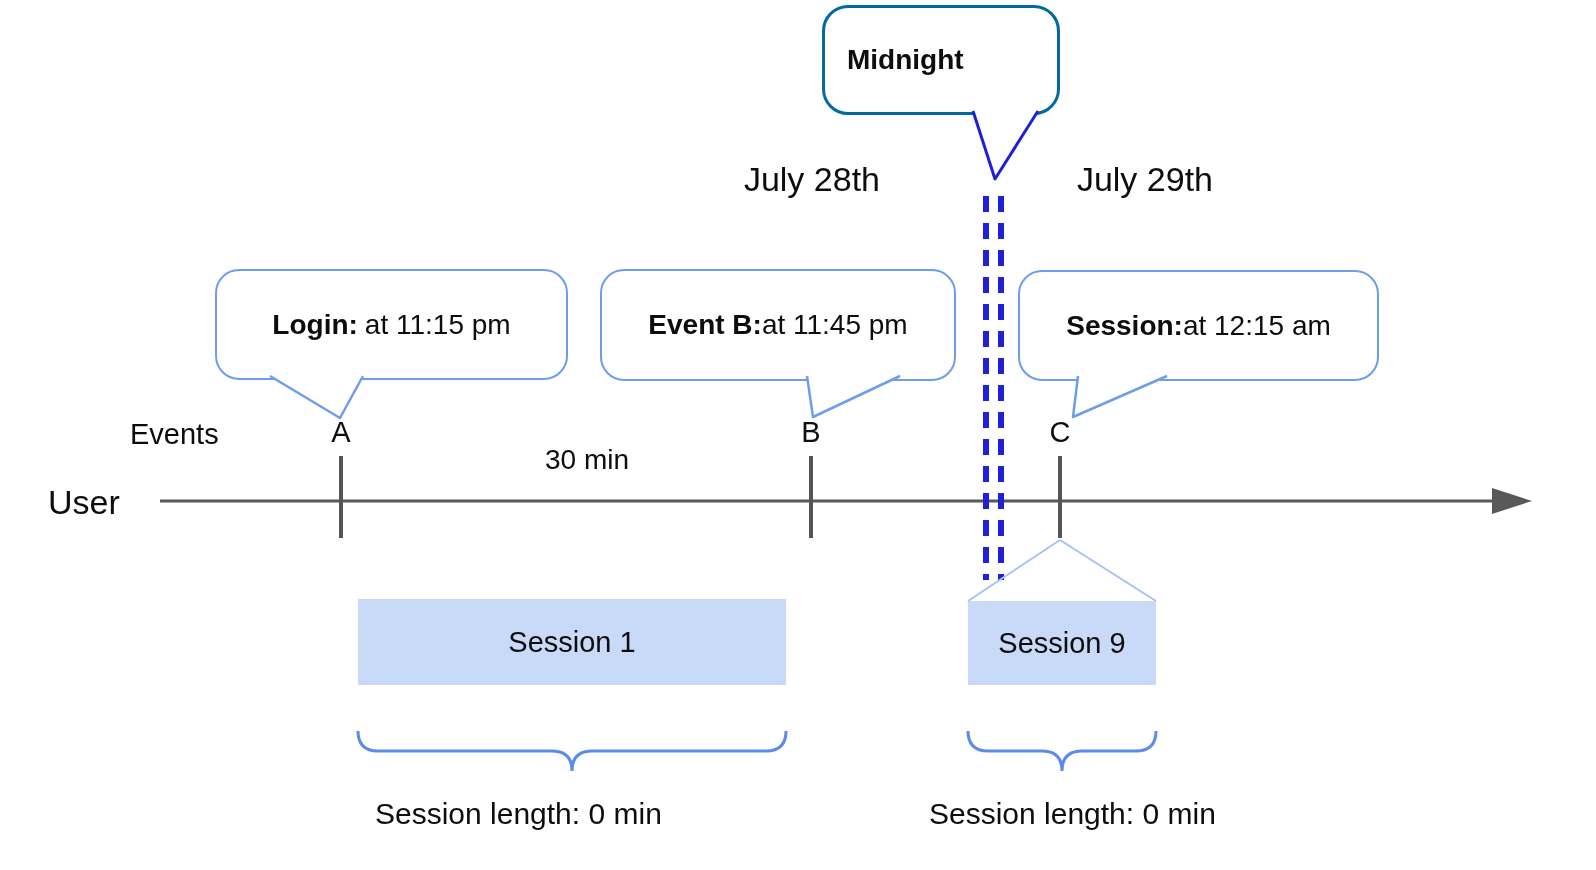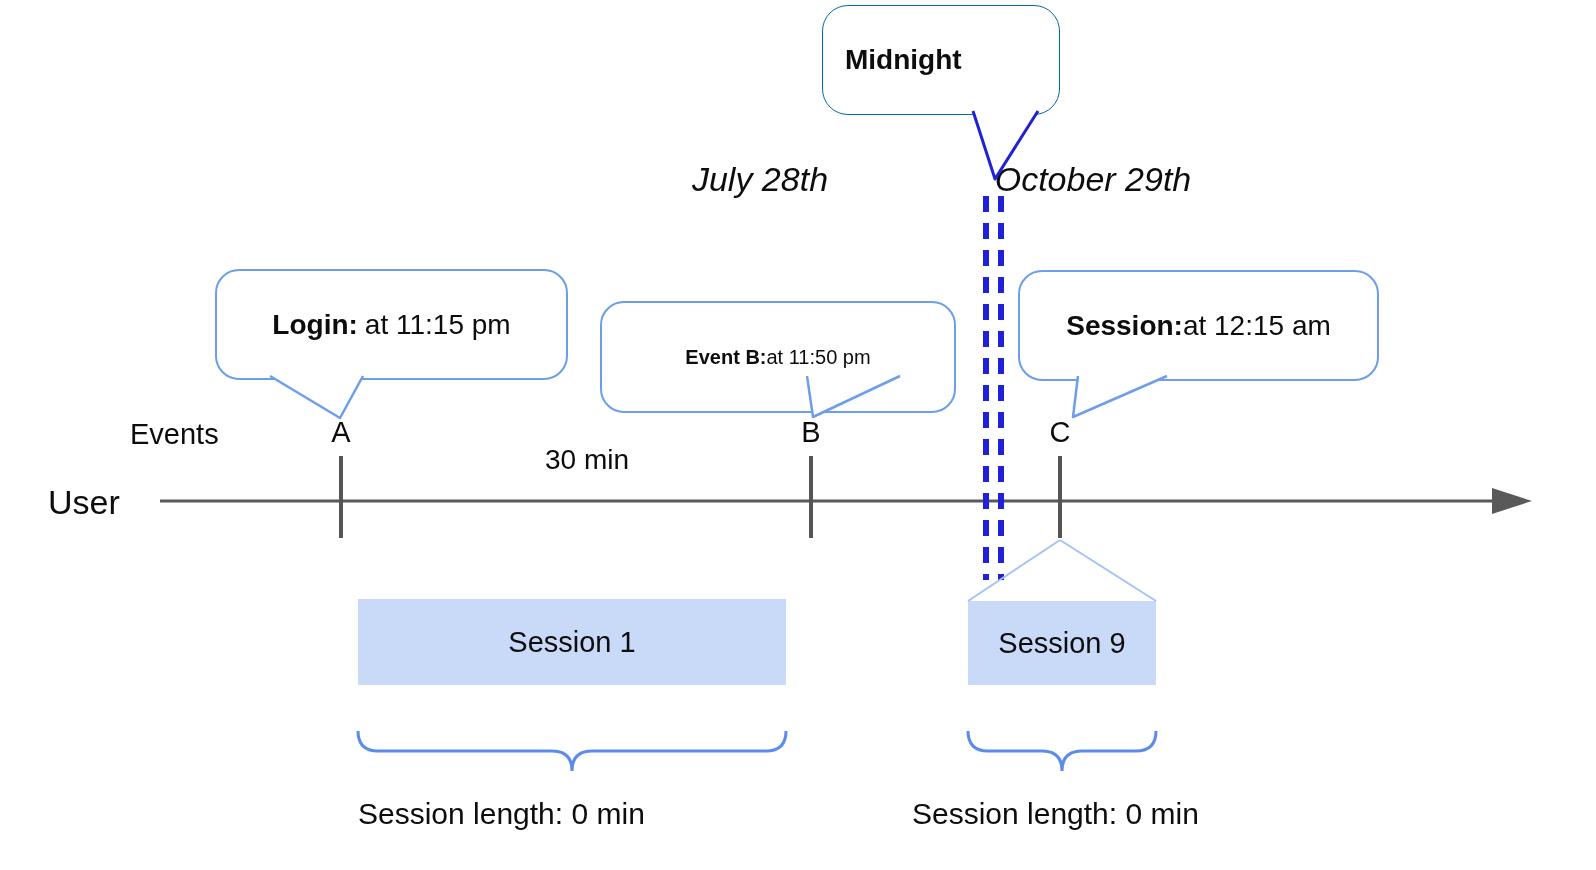--- a/index.html
+++ b/index.html
@@ -2,73 +2,73 @@
 <html><head>
 <meta charset="utf-8">
 <style>
   html,body{margin:0;padding:0;background:#ffffff;}
   body{font-family:"Liberation Sans", sans-serif;color:#0d0d0d;}
   .canvas{position:relative;width:1596px;height:870px;background:#fff;overflow:hidden;}
 
   
   .bubble{position:absolute;background:#fff;display:flex;align-items:center;justify-content:center;
           box-sizing:border-box;white-space:nowrap;}
-  .bubble.dark{border:1px solid #0369a1;border-radius:26px;}
+  .bubble.dark{border:3px solid #0369a1;border-radius:26px;}
   .bubble.light{border:2.5px solid #6d9eeb;border-radius:24px;}
   .bubble .t-bold{font-weight:bold;}
   .bubble-midnight{left:822px;top:5px;width:238px;height:110px;font-size:28px;font-weight:bold;
                    justify-content:flex-start;padding-left:22px;}
   .bubble-login{left:215px;top:269px;width:353px;height:111px;font-size:28px;gap:7px;}
-  .bubble-eventb{left:600px;top:269px;width:356px;height:112px;font-size:20px;margin-top:32px;}
+  .bubble-eventb{left:600px;top:269px;width:356px;height:112px;font-size:28px;}
   .bubble-logout{left:1018px;top:270px;width:361px;height:111px;font-size:28px;}
 
   
   .lbl{position:absolute;white-space:nowrap;}
-  .lbl-date{font-size:34px;top:160px;width:240px;text-align:center;font-style:italic;}
+  .lbl-date{font-size:34px;top:160px;width:240px;text-align:right;}
   .lbl-july28{left:640px;}
   .lbl-july29{left:973px;}
   .lbl-events{left:130px;top:418px;font-size:29px;}
   .lbl-marker{top:416px;width:60px;text-align:center;font-size:29px;}
   .lbl-A{left:311px;}
   .lbl-B{left:781px;}
   .lbl-C{left:1030px;}
   .lbl-30min{left:517px;top:444px;width:140px;text-align:center;font-size:28px;}
   .lbl-user{left:48px;top:483px;font-size:34px;}
-  .lbl-length{top:797px;font-size:30px;}
+  .lbl-length{top:797px;font-size:30px;margin-left:17px;}
   .lbl-length1{left:358px;}
   .lbl-length2{left:912px;}
 
   
   .session-box{position:absolute;background:#c9daf8;display:flex;align-items:center;
                justify-content:center;font-size:29px;}
   .session1{left:358px;top:599px;width:428px;height:86px;}
   .session2{left:968px;top:601px;width:188px;height:84px;}
 
   
   .overlay{position:absolute;left:0;top:0;width:1596px;height:870px;pointer-events:none;}
 </style>
 </head>
 <body>
 
 <div class="canvas">
 
   <div class="lbl lbl-date lbl-july28">July 28th</div>
-  <div class="lbl lbl-date lbl-july29">October 29th</div>
+  <div class="lbl lbl-date lbl-july29">July 29th</div>
 
   <div class="bubble dark bubble-midnight">
     <span>Midnight</span>
   </div>
 
   <div class="bubble light bubble-login">
     <span class="t-bold">Login:</span>
       <span> at 11:15 pm</span>
   </div>
   <div class="bubble light bubble-eventb">
     <span class="t-bold">Event B:</span>
-      <span> at 11:50 pm</span>
+      <span> at 11:45 pm</span>
   </div>
   <div class="bubble light bubble-logout">
     <span class="t-bold">Session:</span>
       <span> at 12:15 am</span>
   </div>
 
   <div class="lbl lbl-events">Events</div>
   <div class="lbl lbl-marker lbl-A">A</div>
   <div class="lbl lbl-marker lbl-B">B</div>
   <div class="lbl lbl-marker lbl-C">C</div>

